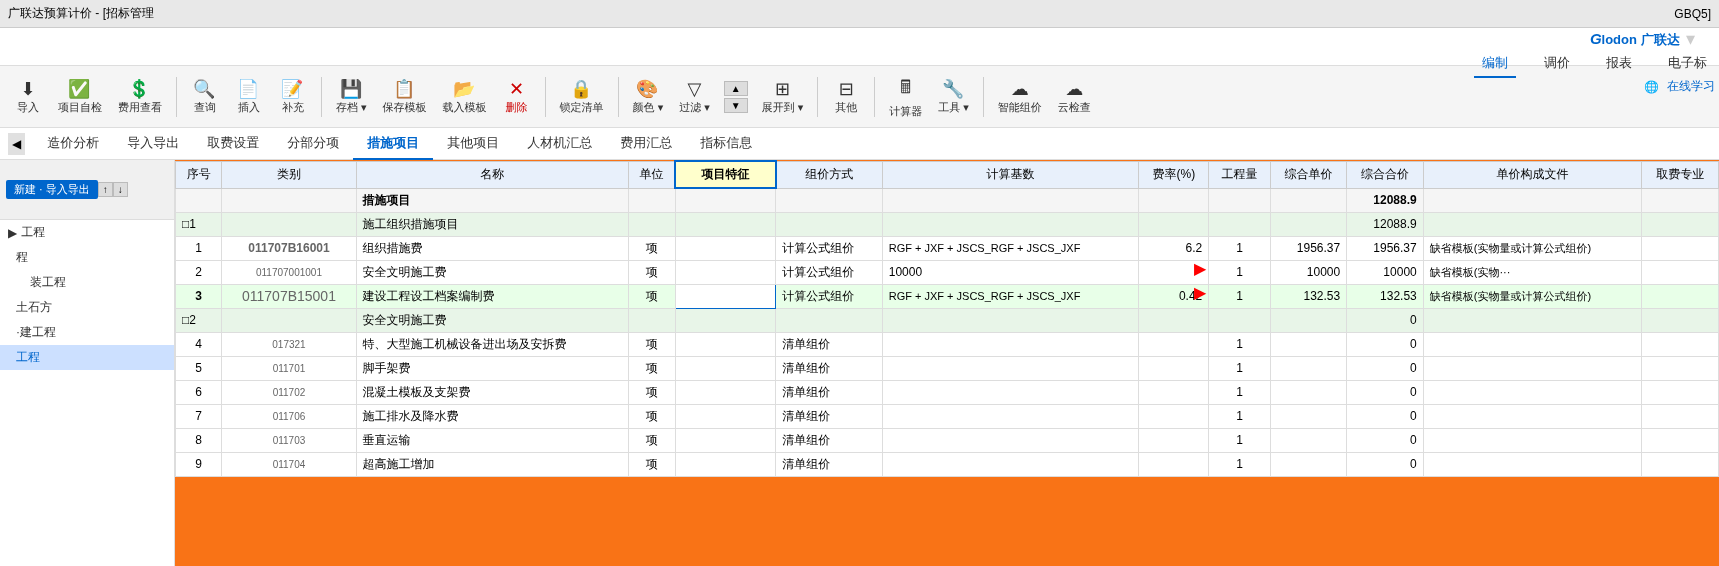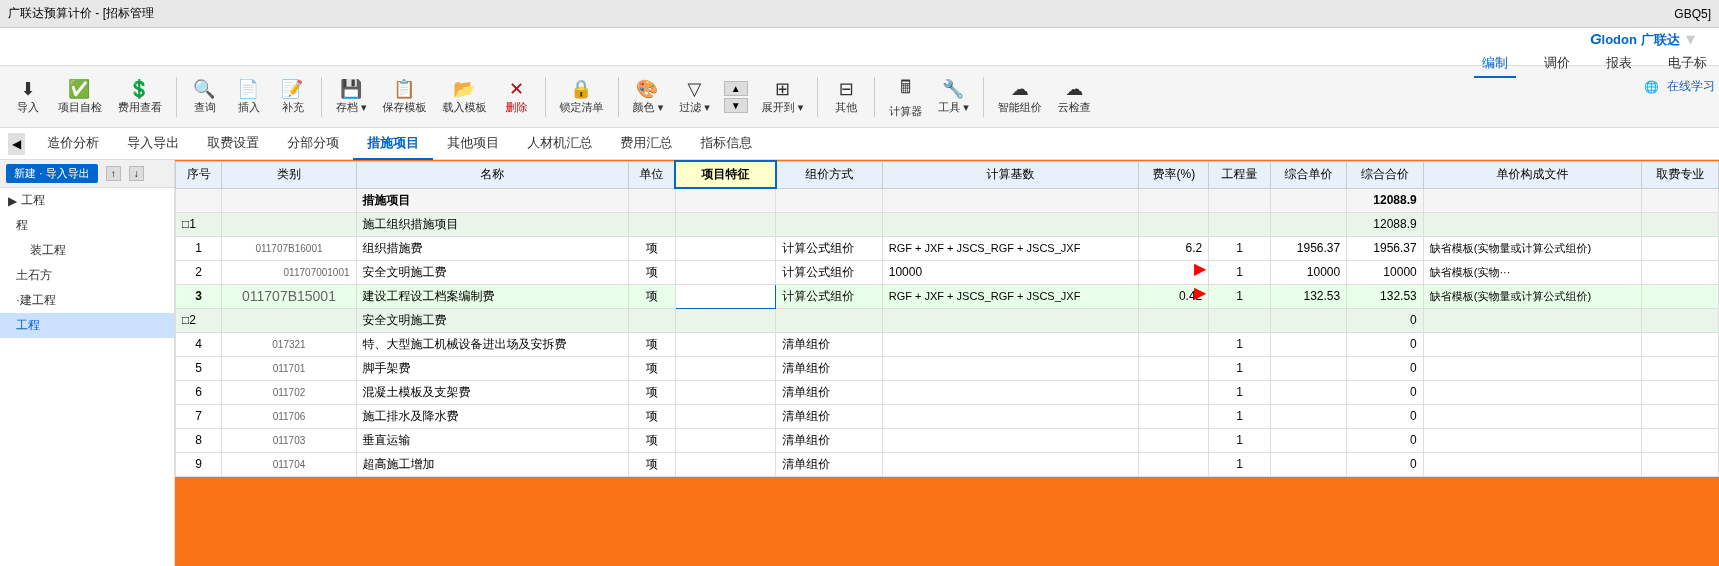--- a/index.html
+++ b/index.html
@@ -176,21 +176,21 @@
   <span class="tab-item active">措施项目</span>
   <span class="tab-item">其他项目</span>
   <span class="tab-item">人材机汇总</span>
   <span class="tab-item">费用汇总</span>
   <span class="tab-item">指标信息</span>
 </div>
 
 <div class="main-layout">
 
   <div class="sidebar">
-    <div style="padding:4px 6px; background:#f0f0f0; border-bottom:1px solid #ddd; display:flex; align-items:center; gap:8px;">
+    <div style="padding:20px 6px; background:#f0f0f0; border-bottom:1px solid #ddd; display:flex; align-items:center; gap:0;">
       <button style="background:#0066cc; color:#fff; border:none; padding:2px 8px; border-radius:2px; cursor:pointer; font-size:11px;">新建 · 导入导出</button>
       <button style="background:#ddd; border:1px solid #bbb; cursor:pointer; padding:1px 4px; font-size:10px;">↑</button>
       <button style="background:#ddd; border:1px solid #bbb; cursor:pointer; padding:1px 4px; font-size:10px;">↓</button>
     </div>
     <div class="sidebar-item">
       <span>▶</span>
       <span>工程</span>
     </div>
     <div class="sidebar-item" style="padding-left:16px;">
       <span>程</span>
@@ -257,37 +257,37 @@
           <td></td>
           <td></td>
           <td></td>
           <td class="text-right">12088.9</td>
           <td></td>
           <td></td>
         </tr>
 
         <tr class="row-normal">
           <td class="text-center">1</td>
-          <td class="text-center" style="font-size:10px; color:#666;">011707B16001</td>
+          <td class="text-center" style="font-size:12px; color:#666;font-weight:bold;">011707B16001</td>
           <td>组织措施费</td>
           <td class="text-center">项</td>
           <td></td>
           <td>计算公式组价</td>
           <td style="font-size:11px;">RGF + JXF + JSCS_RGF + JSCS_JXF</td>
           <td class="text-right">6.2</td>
           <td class="text-center">1</td>
           <td class="text-right">1956.37</td>
           <td class="text-right">1956.37</td>
           <td style="font-size:11px;">缺省模板(实物量或计算公式组价)</td>
           <td></td>
         </tr>
 
         <tr class="row-normal">
           <td class="text-center">2</td>
-          <td class="text-center" style="font-size:10px; color:#666;text-align:right;">011707001001</td>
+          <td class="text-center" style="font-size:10px; color:#666;">011707001001</td>
           <td>安全文明施工费</td>
           <td class="text-center">项</td>
           <td></td>
           <td>计算公式组价</td>
           <td>10000</td>
           <td class="text-right" style="position:relative;">
             <span style="color:red; font-size:16px; position:absolute; right:2px; top:-2px;">▶</span>
           </td>
           <td class="text-center">1</td>
           <td class="text-right">10000</td>

